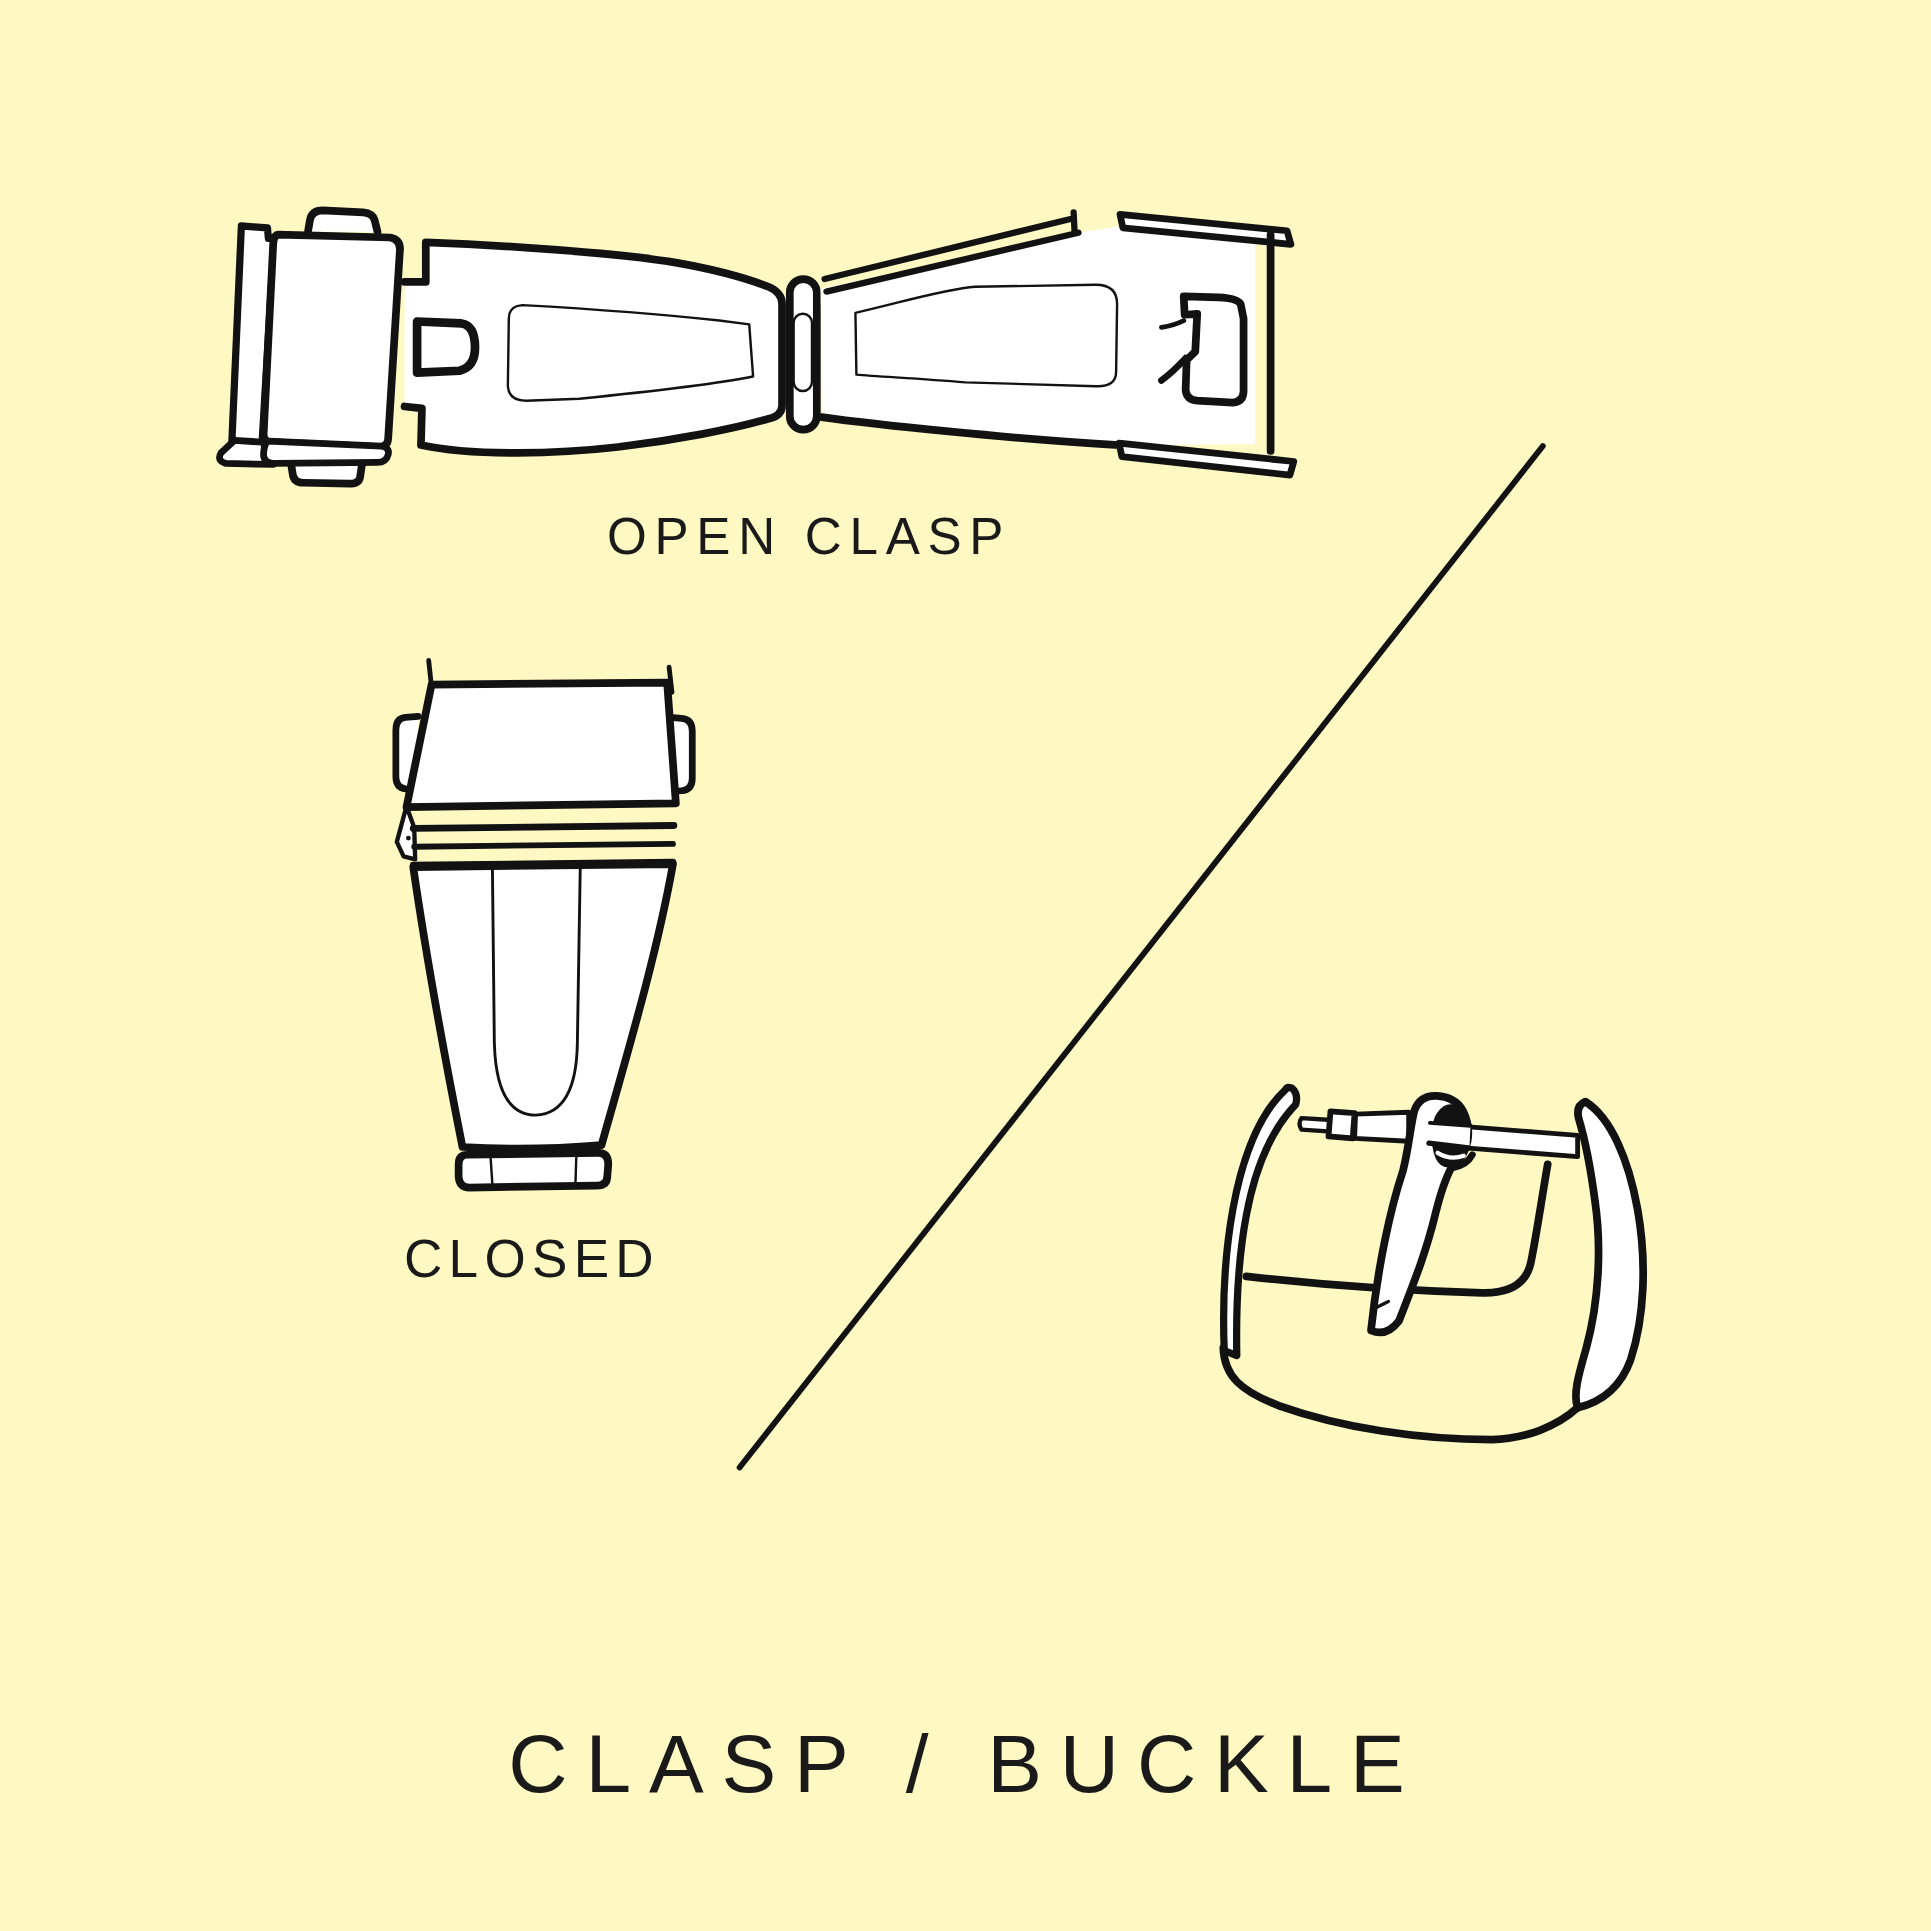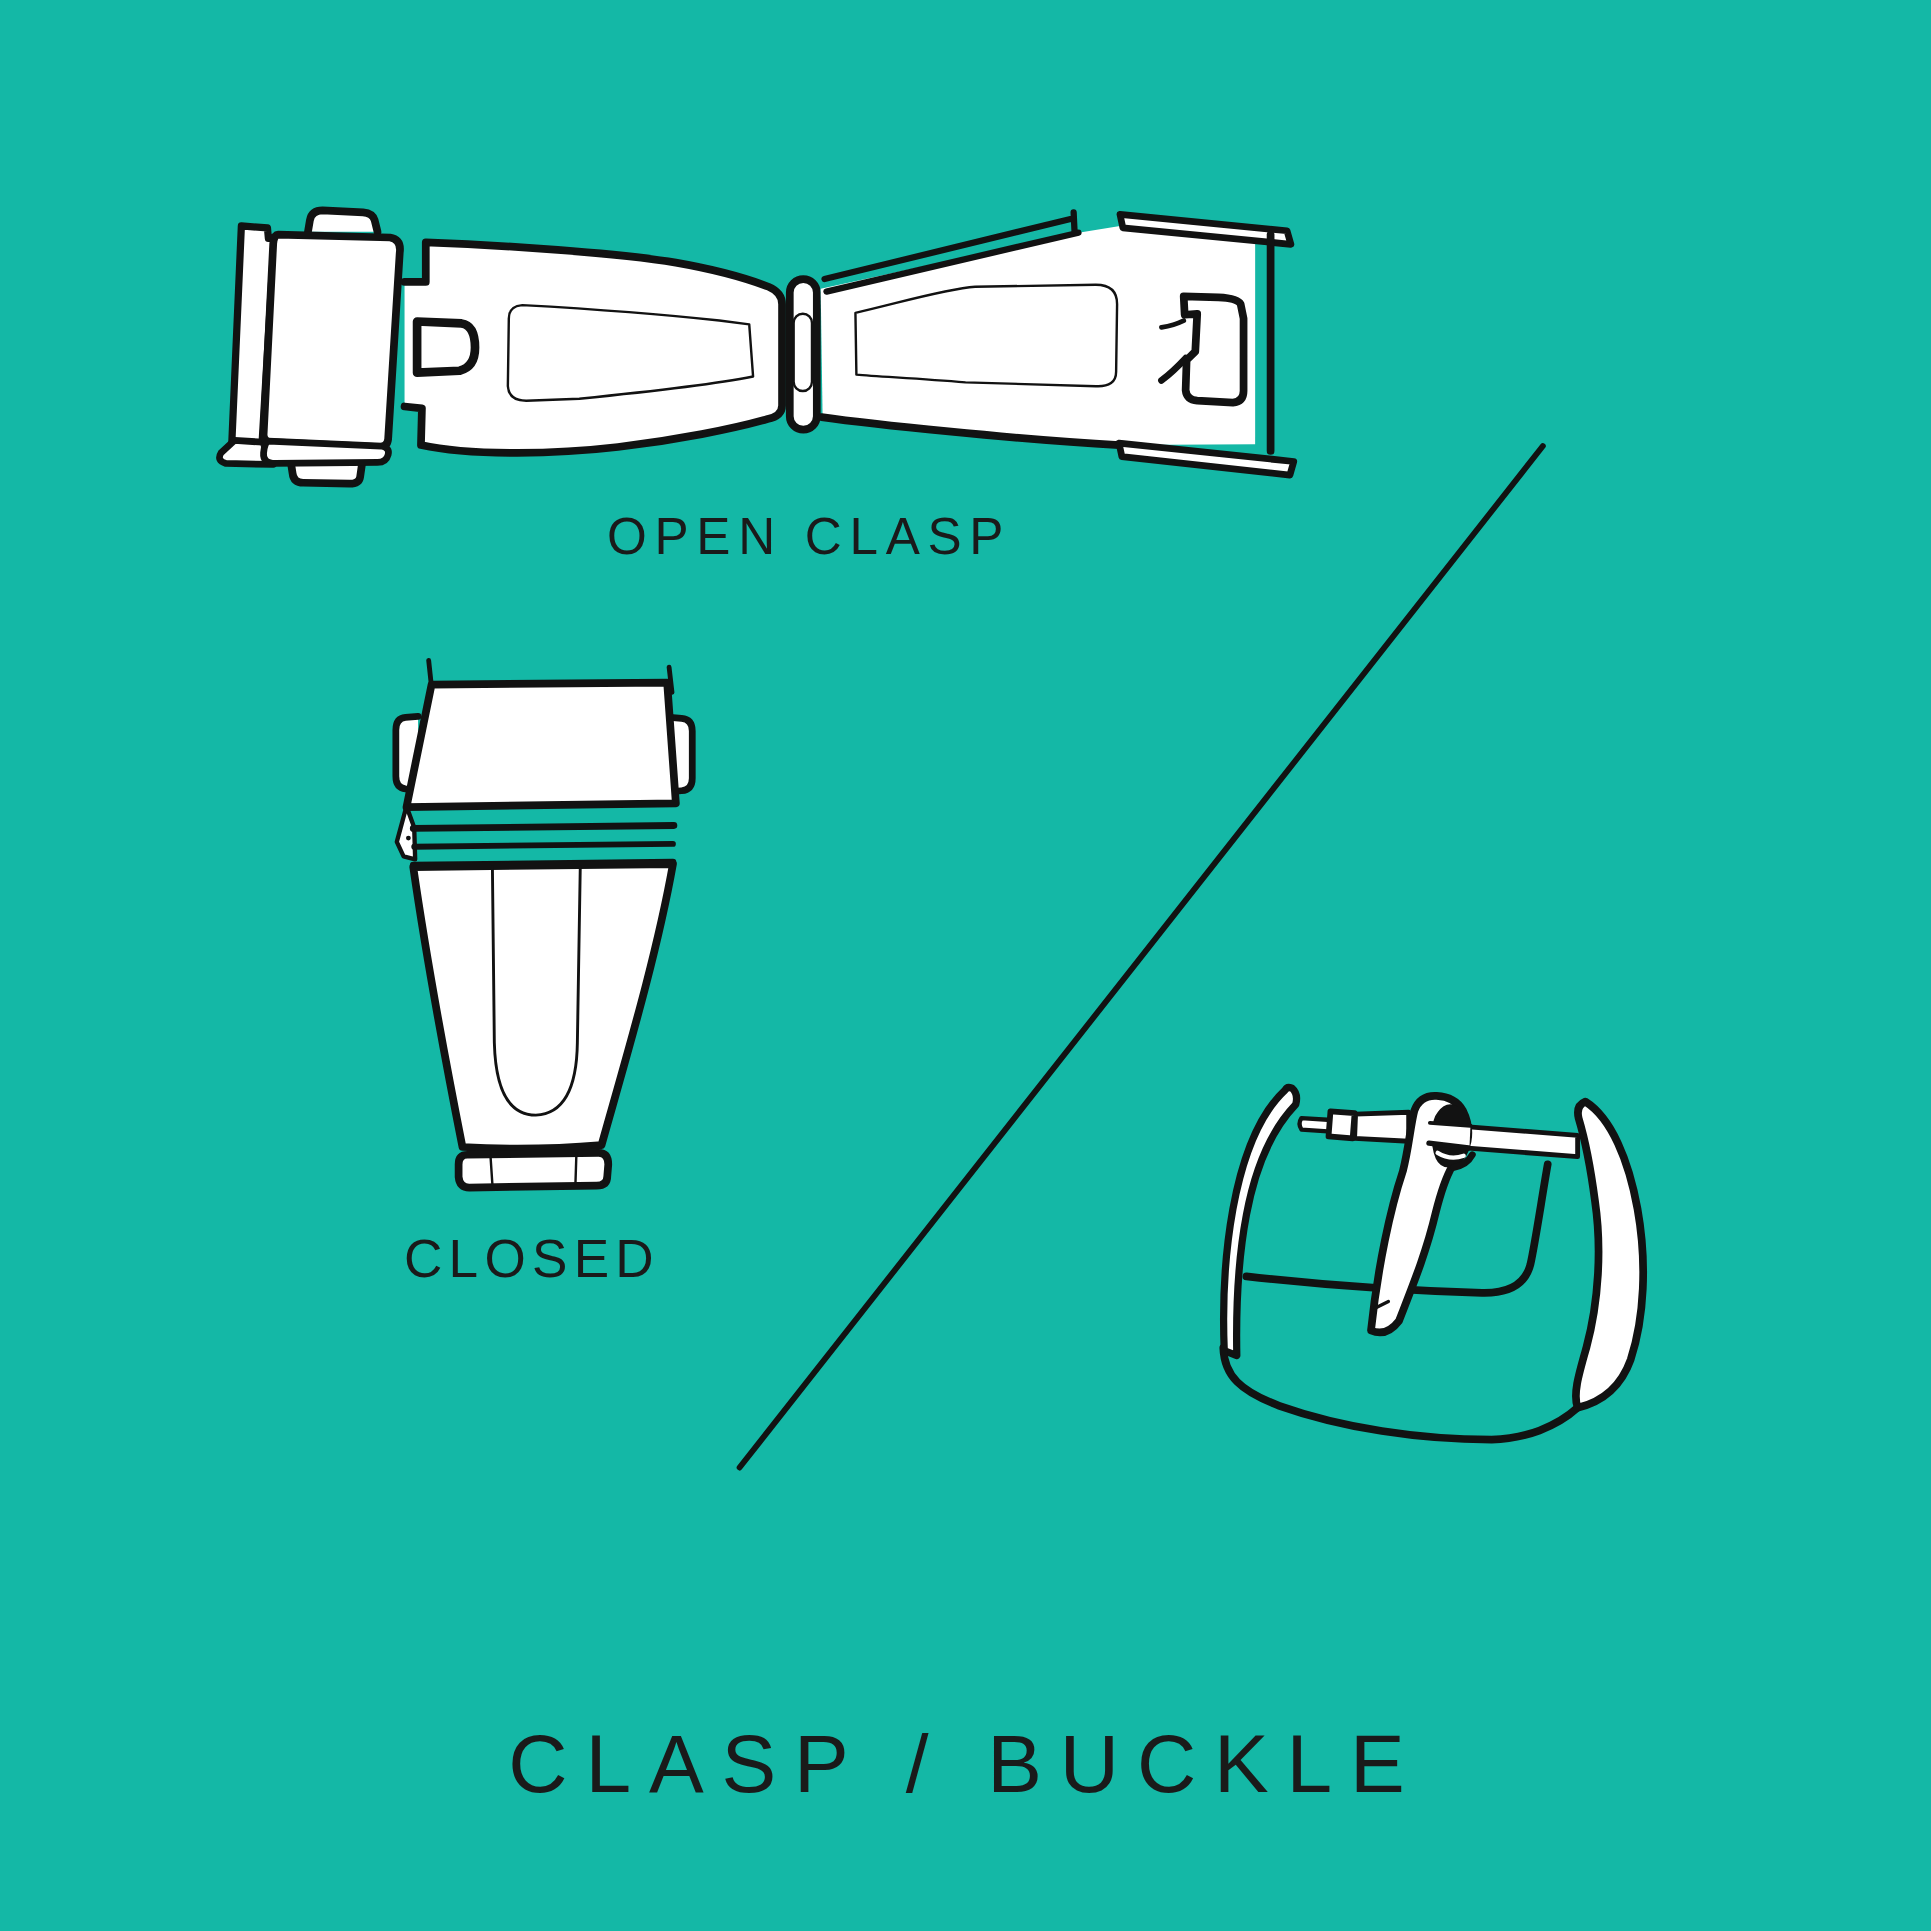--- a/index.html
+++ b/index.html
@@ -1,16 +1,16 @@
 <!DOCTYPE html>
 <html><head>
 <meta charset="utf-8">
 <style>
   html,body{margin:0;padding:0;background:#fff;}
-  #page{position:relative;width:1931px;height:1931px;background:#14b8a6;overflow:hidden;}
+  #page{position:relative;width:1931px;height:1931px;background:#fef9c3;overflow:hidden;}
   svg{position:absolute;top:0;left:0;}
   text{font-family:"Liberation Sans",sans-serif;fill:#1a1a1a;}
 </style>
 </head>
 <body>
 <div id="page">
 <svg width="1931" height="1931" viewBox="0 0 2000 2000">
   <g fill="none" stroke="#121212" stroke-width="8" stroke-linejoin="round" stroke-linecap="round">
 
     <path d="M 250,234 L 277,236 L 278,247 L 284,246 L 271,466 L 240,461 Z" fill="#fff" stroke-width="7.5"></path>

